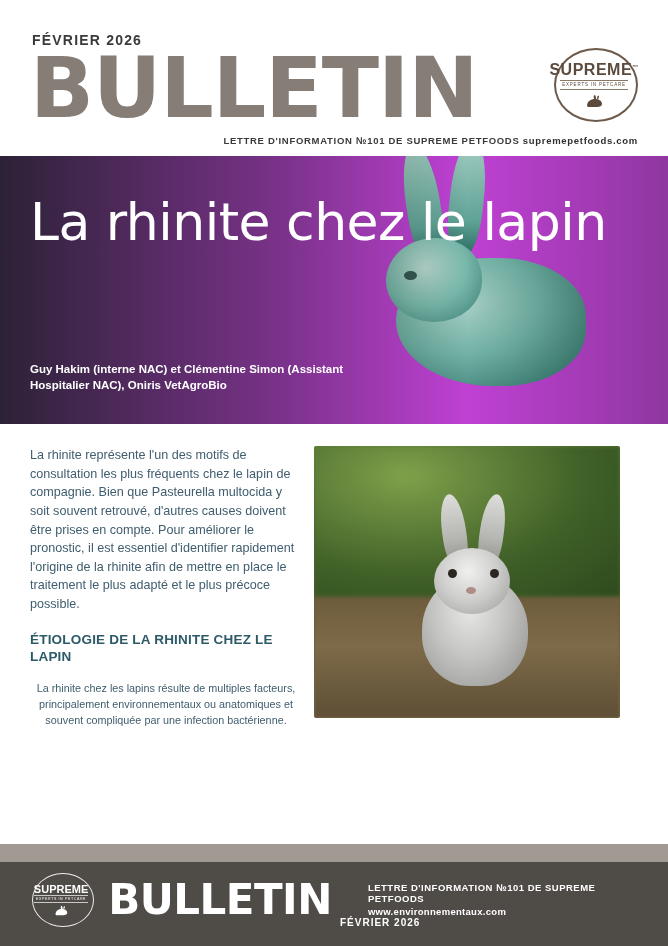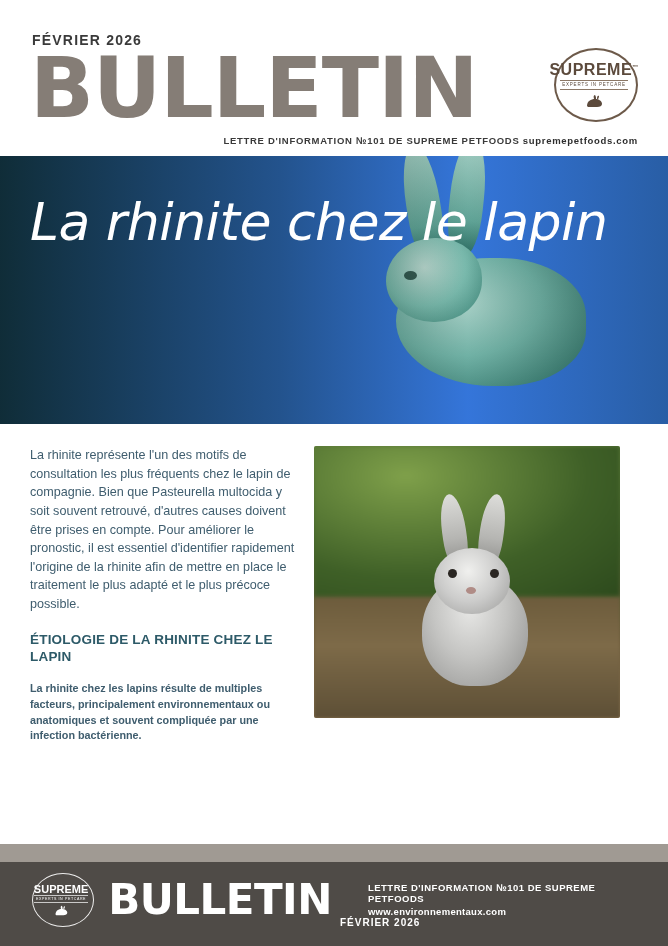--- a/index.html
+++ b/index.html
@@ -109,22 +109,21 @@
     margin-top: 4px;
     width: 22px;
     height: 14px;
   }
 
   
   .hero {
     position: relative;
     height: 268px;
     overflow: hidden;
-    background: #3b82f6;
-    font-style: italic;
+    background: #d946ef;
   }
   .hero-bg {
     position: absolute;
     inset: 0;
     background:
       radial-gradient(circle at 78% 42%, rgba(120,190,180,0.55) 0%, rgba(120,190,180,0.0) 28%),
       radial-gradient(circle at 20% 80%, rgba(30,95,50,0.8) 0%, rgba(10,40,22,0) 45%),
       radial-gradient(circle at 62% 18%, rgba(40,110,60,0.85) 0%, rgba(10,40,22,0) 40%),
       linear-gradient(160deg, #15built 0%, #123a1f 0%, #0a2413 100%);
   }
@@ -229,22 +228,23 @@
     font-weight: bold;
     line-height: 1.25;
     color: #2d5a68;
     margin: 0 0 16px 0;
     letter-spacing: 0.2px;
   }
   .section-body {
     font-size: 10.8px;
     line-height: 1.45;
     color: #3f5d6e;
-    font-weight: bold;
+    font-weight: normal;
     margin: 0;
+    text-align: center;
   }
   .col-right {
     width: 306px;
   }
   .photo {
     width: 306px;
     height: 272px;
     border-radius: 2px;
     position: relative;
     overflow: hidden;
@@ -420,20 +420,21 @@
     <div class="hero-bg"></div>
     <div class="rabbit">
       <div class="ear left"></div>
       <div class="ear right"></div>
       <div class="body"></div>
       <div class="head"></div>
       <div class="eye"></div>
     </div>
     <div class="hero-vignette"></div>
     <div class="hero-title">La rhinite chez le lapin</div>
+    <div class="hero-authors">Guy Hakim (interne NAC) et Clémentine Simon (Assistant Hospitalier NAC), Oniris VetAgroBio</div>
   </div>
 
   <div class="content">
     <div class="col-left">
       <p class="intro">La rhinite représente l'un des motifs de consultation les plus fréquents chez le lapin de compagnie. Bien que Pasteurella multocida y soit souvent retrouvé, d'autres causes doivent être prises en compte. Pour améliorer le pronostic, il est essentiel d'identifier rapidement l'origine de la rhinite afin de mettre en place le traitement le plus adapté et le plus précoce possible.</p>
       <h2 class="section-head">ÉTIOLOGIE DE LA RHINITE CHEZ LE LAPIN</h2>
       <p class="section-body">La rhinite chez les lapins résulte de multiples facteurs, principalement environnementaux ou anatomiques et souvent compliquée par une infection bactérienne.</p>
     </div>
 
     <div class="col-right">

